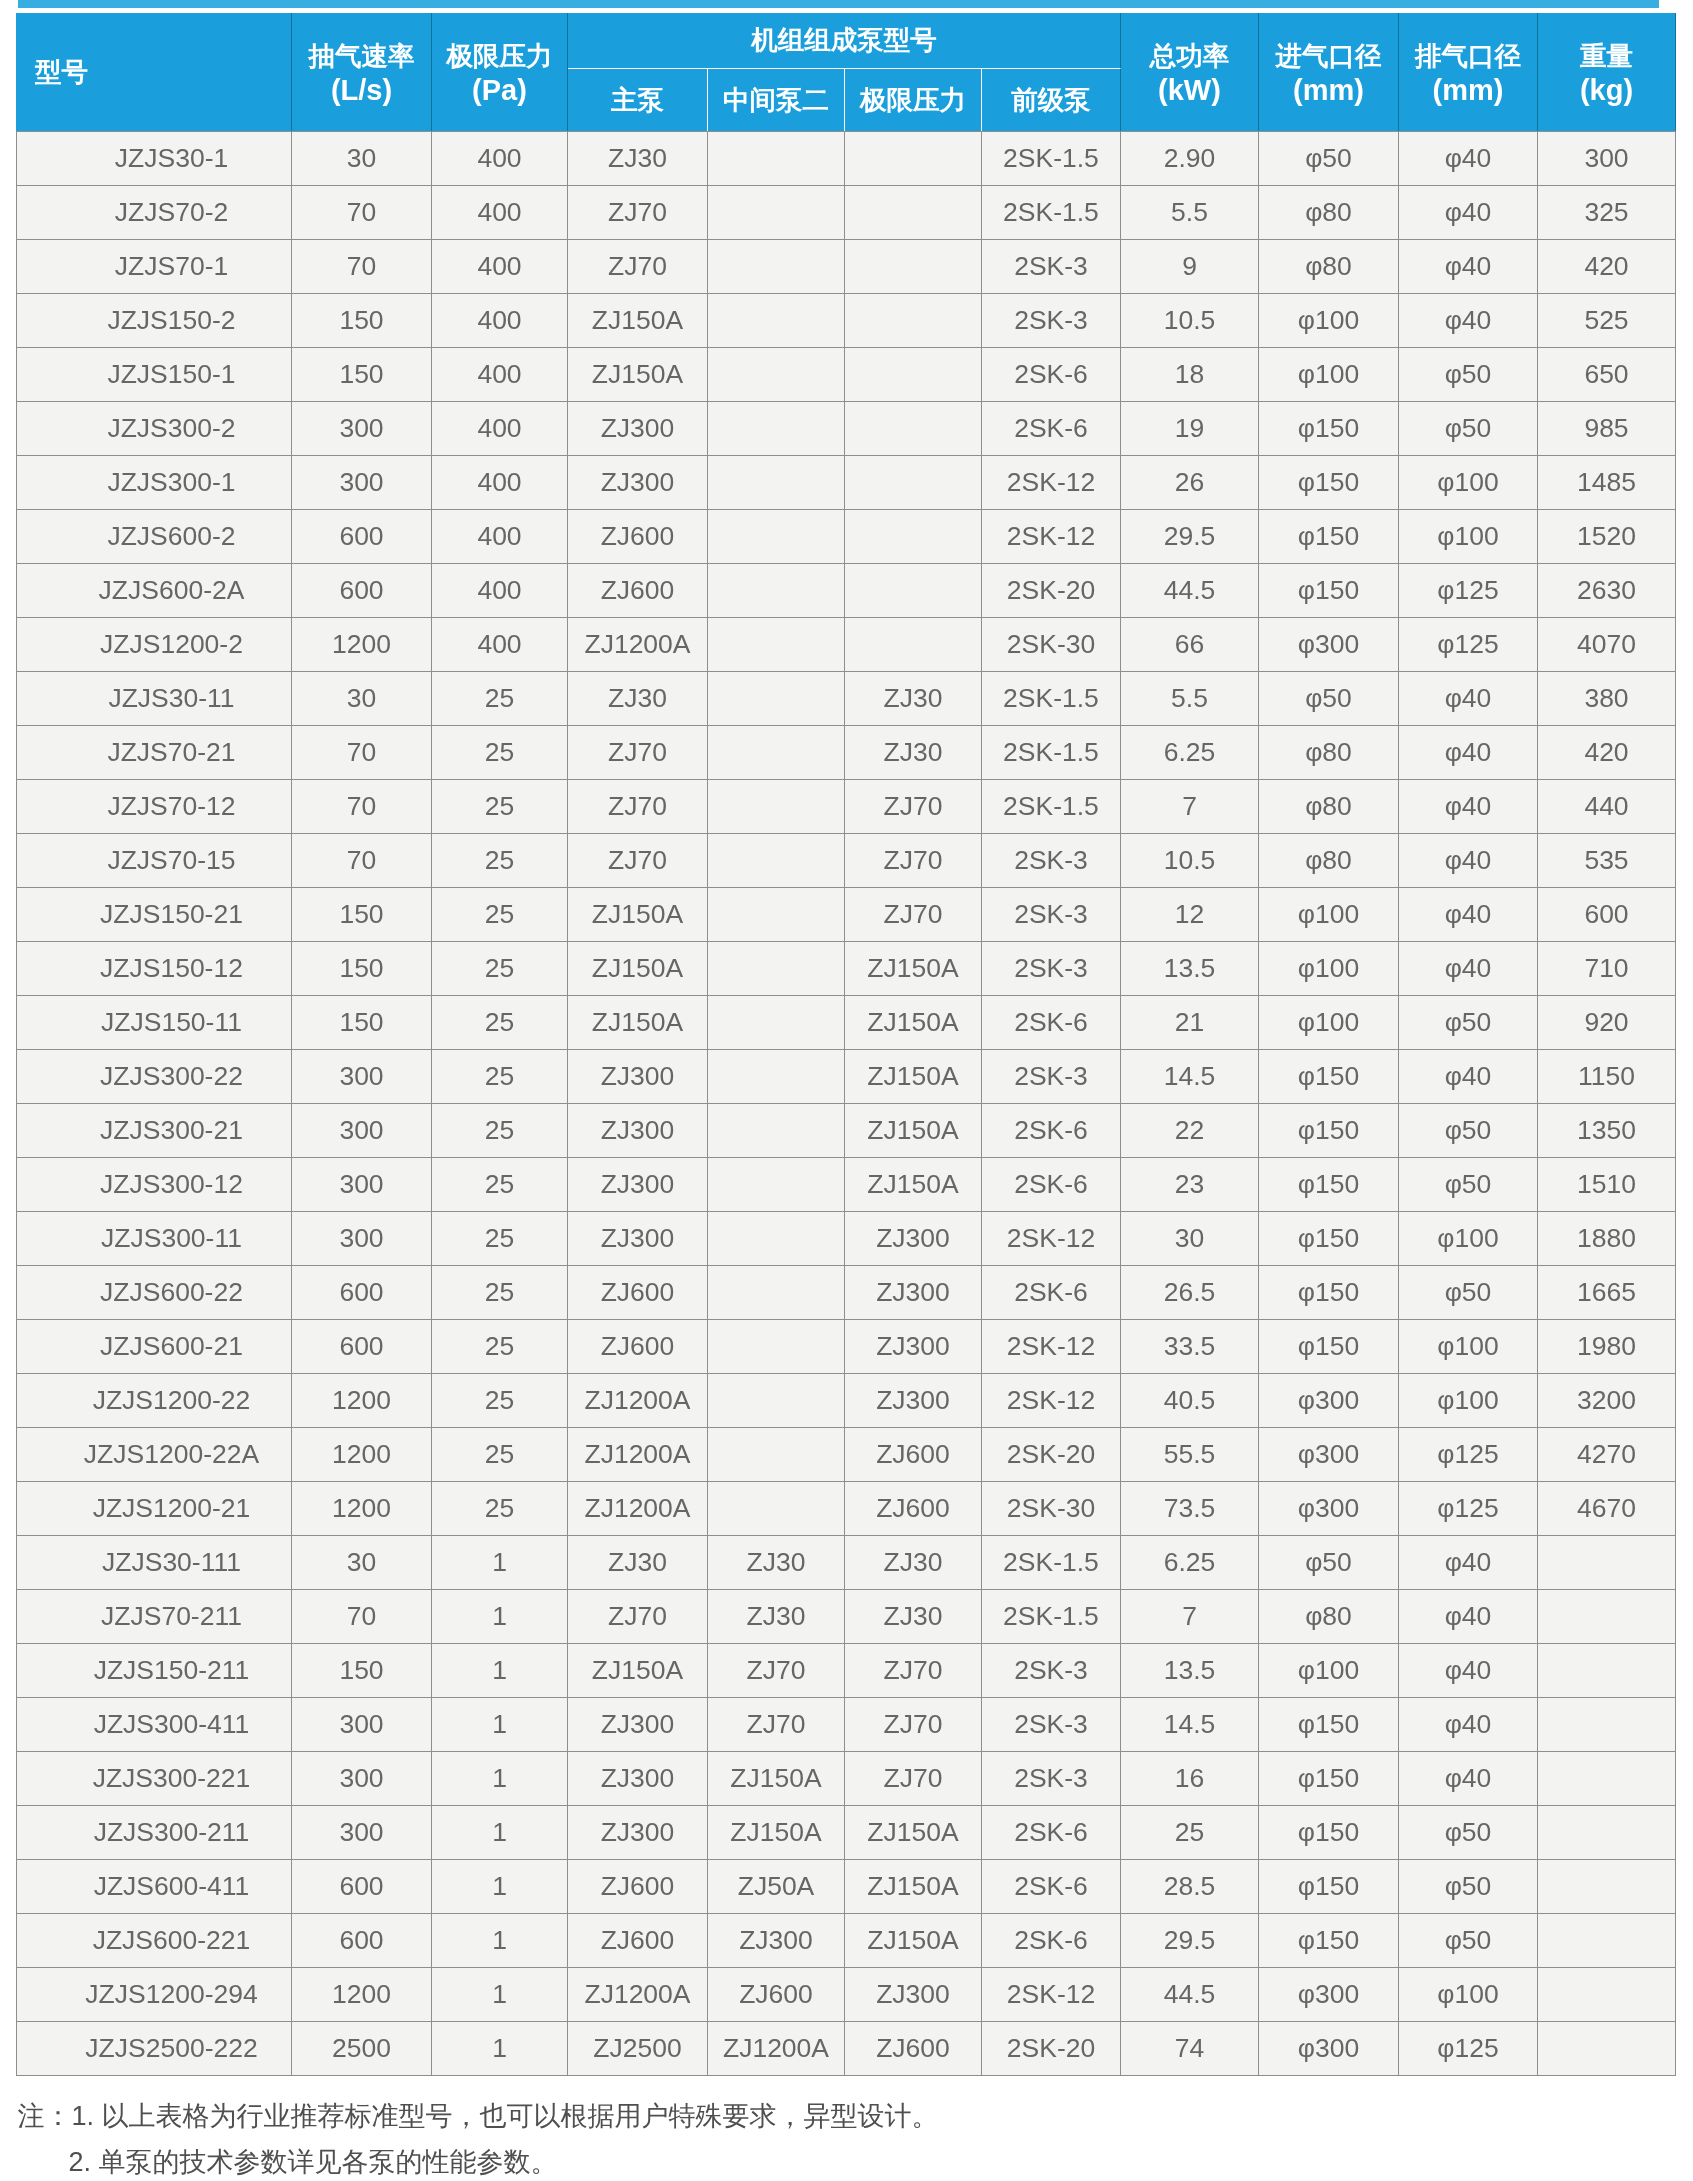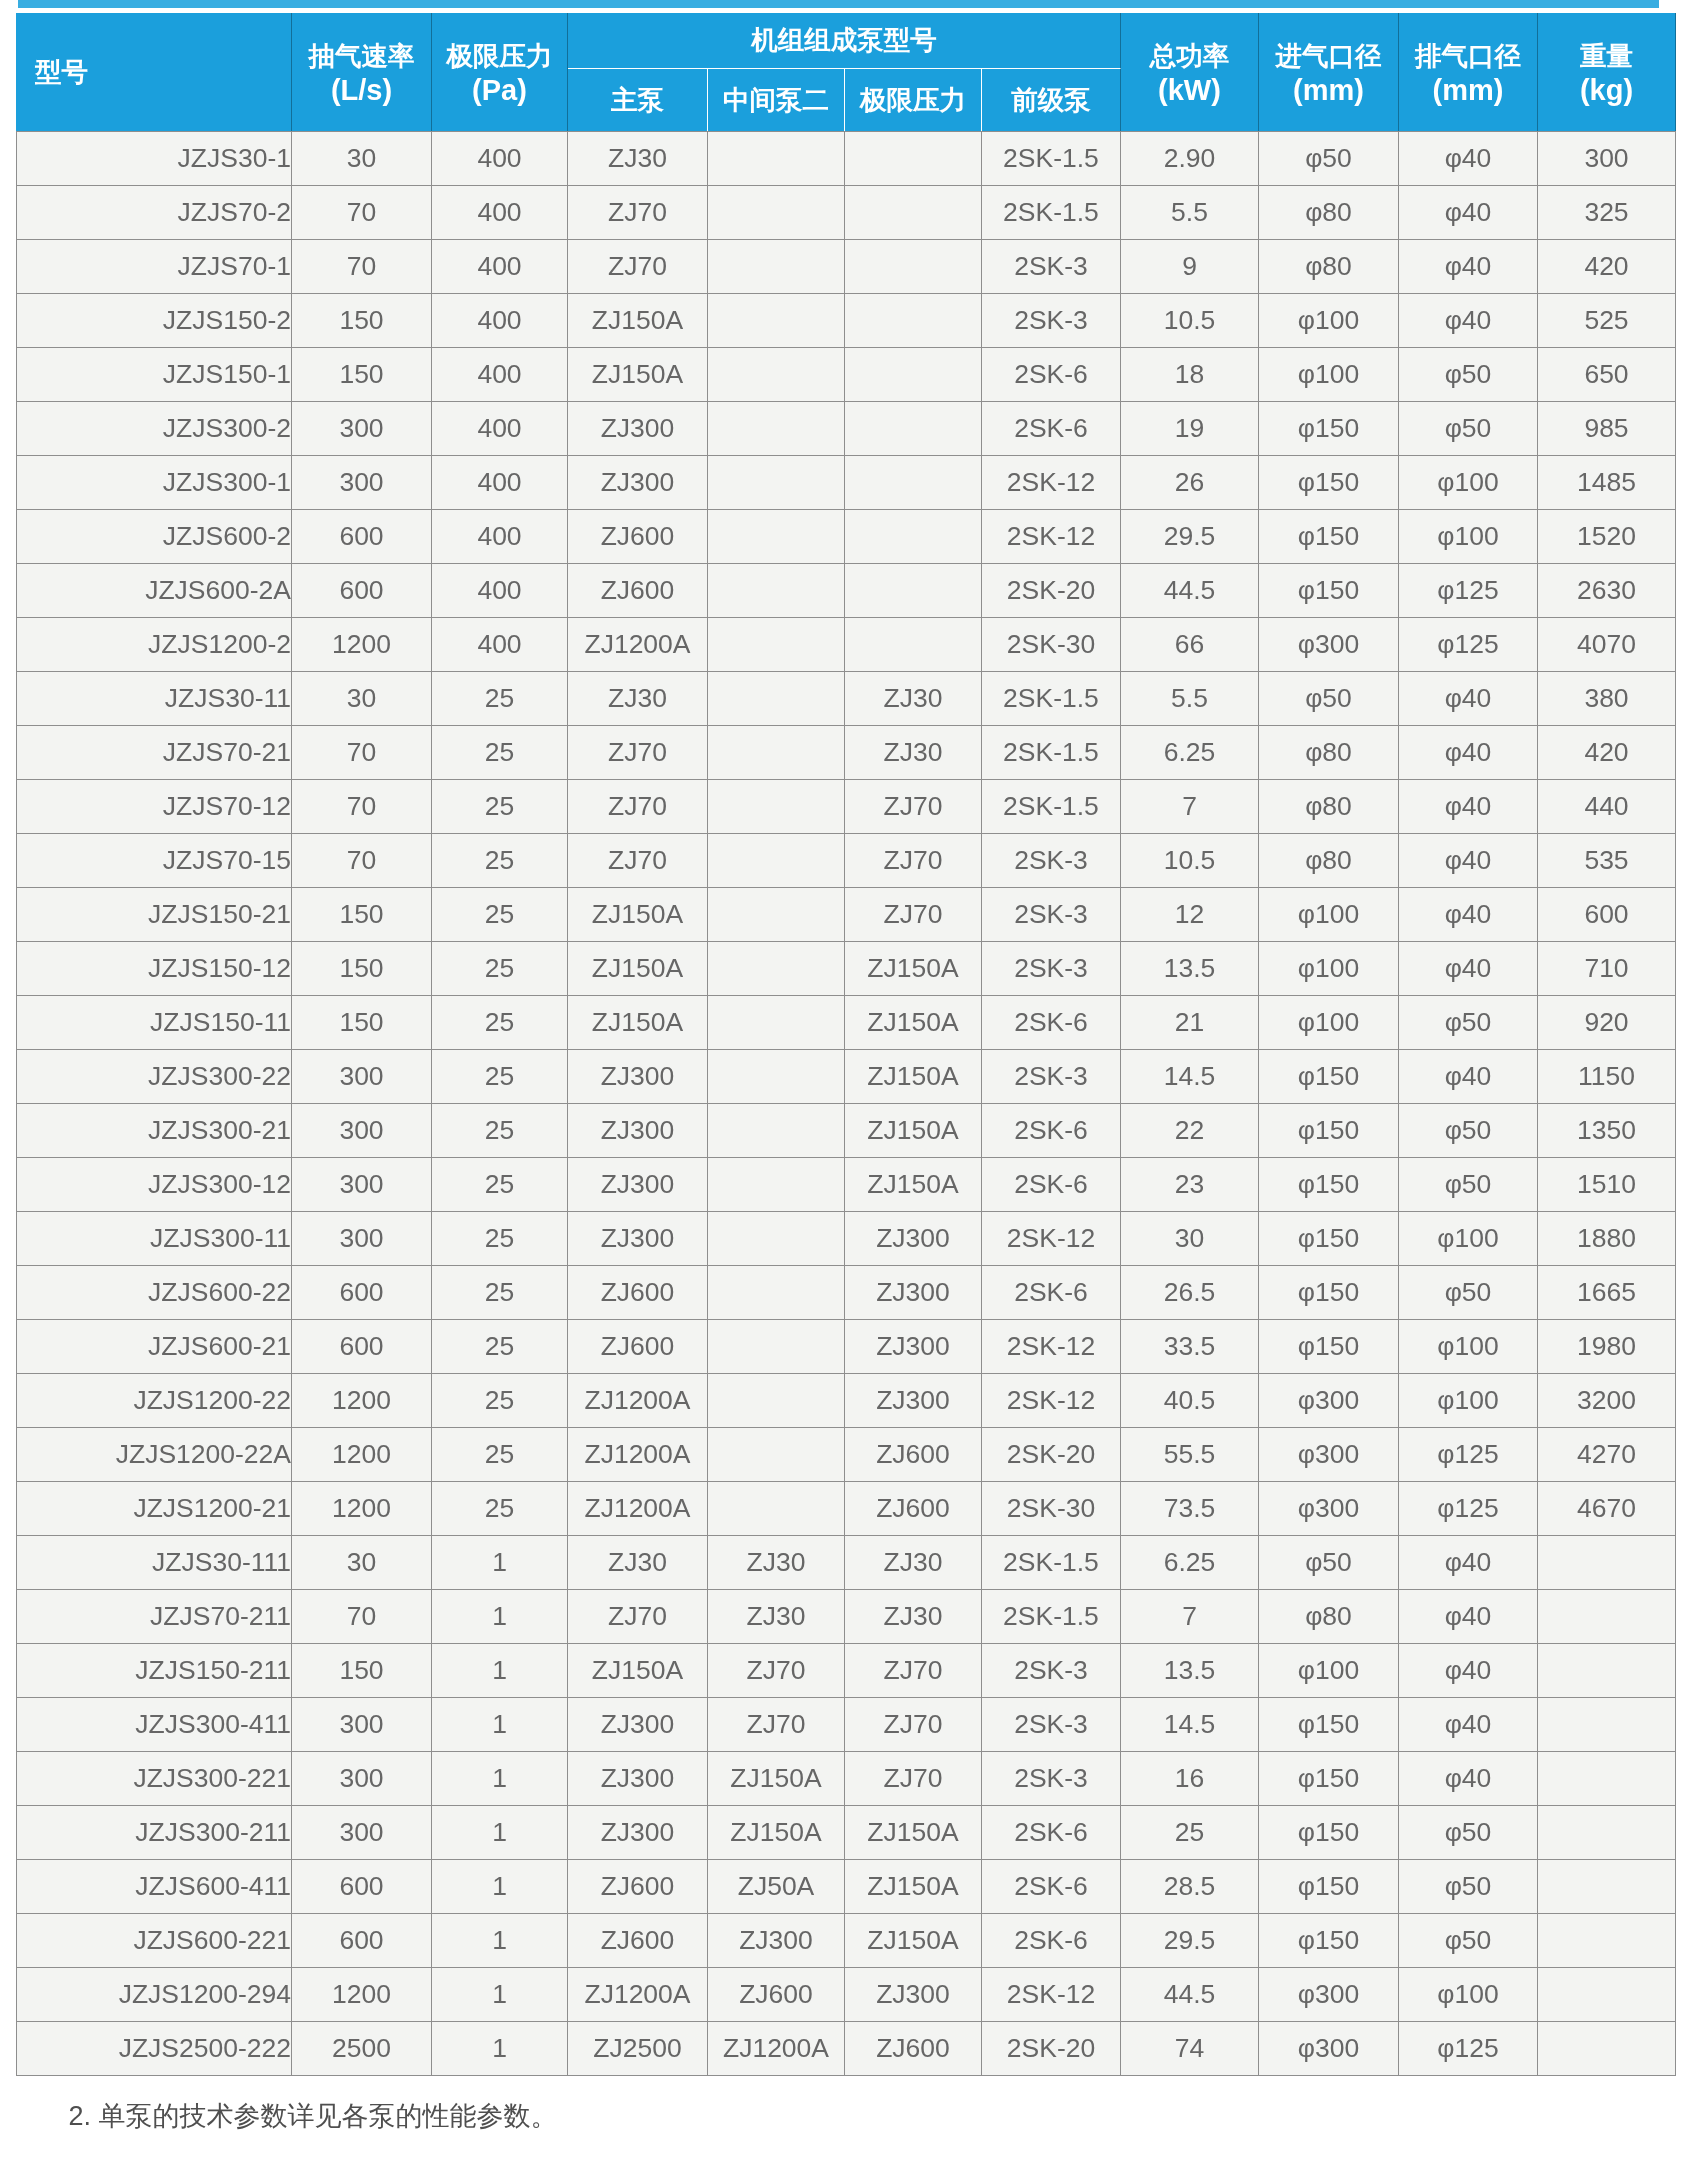--- a/index.html
+++ b/index.html
@@ -22,21 +22,21 @@
   thead th.h-group{border-bottom:1.8px solid #ffffff;}
   thead th.s-main,thead th.s-mid2,thead th.s-mid1{border-right:1.8px solid #ffffff;}
   thead th.s-fore{border-right:0.9px solid rgba(0,0,0,0.30);}
   thead th .unit{display:block;font-size:29px;line-height:32px;}
   tbody td{
     background:#f3f4f2;color:#666666;font-size:26.5px;text-align:center;
     vertical-align:middle;height:53px;padding:0;
     border-right:0.9px solid #8e8e8e;border-bottom:0.9px solid #8e8e8e;
     overflow:hidden;white-space:nowrap;
   }
-  tbody td.model-cell{text-align:right;padding-left:35px;}
+  tbody td.model-cell{text-align:center;padding-left:35px;}
   tbody tr td:first-child{border-left:0.9px solid #8e8e8e;}
   tbody tr:first-child td{border-top:0.9px solid #8e8e8e;}
   .notes{position:absolute;left:17.6px;top:2093px;color:#4f4f4f;font-size:27px;line-height:46px;}
   .notes .note-line2{margin-left:51px;}
 </style>
 </head>
 <body>
 
 <div class="top-strip"></div>
 
@@ -540,15 +540,16 @@
           <td>74</td>
           <td>φ300</td>
           <td>φ125</td>
           <td></td>
         </tr>
       </tbody>
   </table>
 </div>
 
 <div class="notes">
+  <div class="note-line1">注：1. 以上表格为行业推荐标准型号，也可以根据用户特殊要求，异型设计。</div>
   <div class="note-line2">2. 单泵的技术参数详见各泵的性能参数。</div>
 </div>
 
 
 </body></html>

